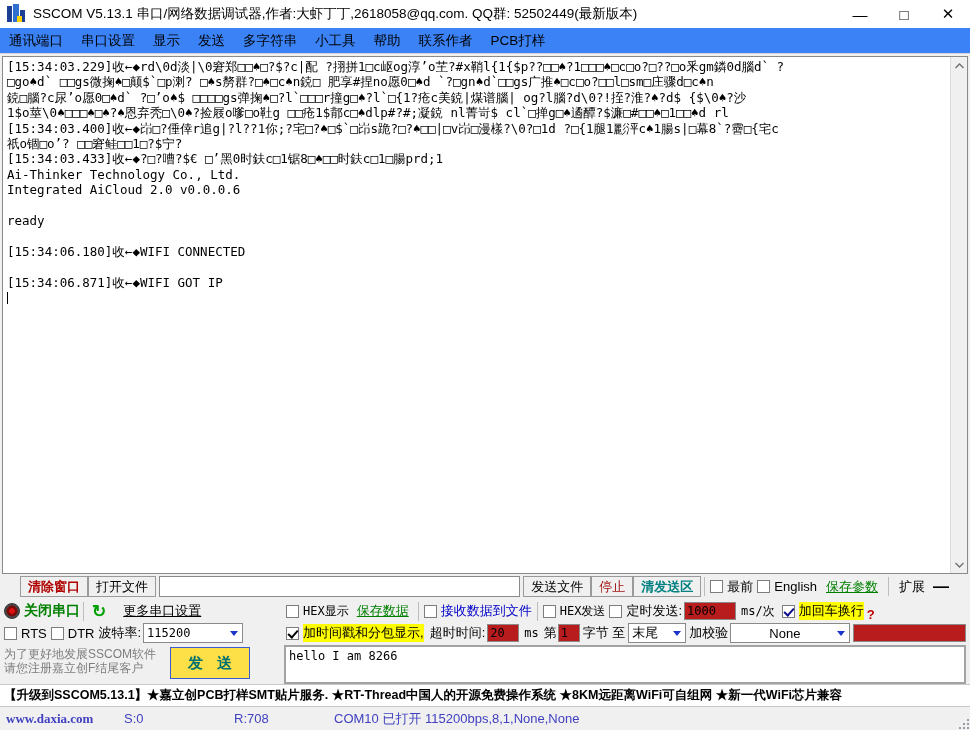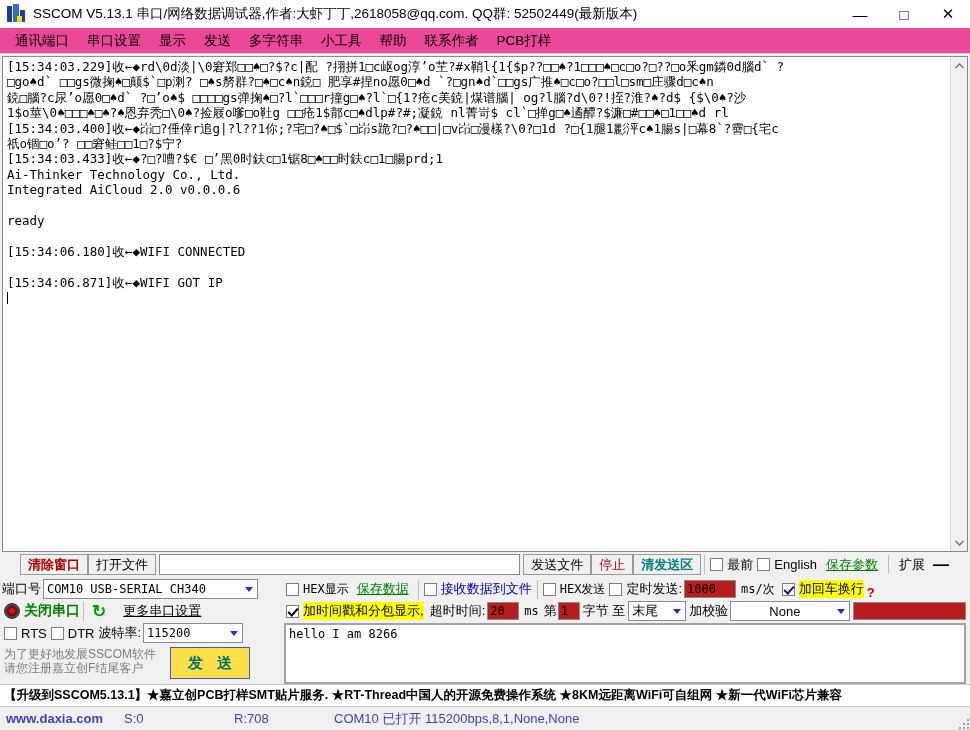--- a/index.html
+++ b/index.html
@@ -48,24 +48,24 @@
   .wincontrols div {
     width: 44px; height: 28px;
     display: flex; align-items: center; justify-content: center;
     font-size: 15px; color: #000;
   }
 
   
   .menubar {
     height: 26px;
     flex: 0 0 26px;
-    background: #ec4899;
+    background: #3b82f6;
     display: flex;
     align-items: center;
-    padding-left: 6px;
+    padding-left: 0;
     border-bottom: 1px solid #d8d8d8;
   }
   .menubar .mi {
     font-size: 13.5px;
     color: #000;
     padding: 2px 9px;
     white-space: nowrap;
   }
 
   
@@ -380,29 +380,20 @@
     <div class="btn flat greenu" style="border:none;background:none;">保存参数</div>
     <div class="sep"></div>
     <div class="btn btn-plain" style="border:none;background:none;">扩展</div>
     <div class="minus">—</div>
   </div>
 
   <div class="midpanel">
 
     <div class="leftcol">
 
-      <div class="lrow">
-        <span class="label">端口号</span>
-        <div class="combo" style="width:215px;margin-left:2px;">
-          <span>COM10 USB-SERIAL CH340</span>
-          <span class="arrowbtn">
-              <span class="tri-down"></span>
-            </span>
-        </div>
-      </div>
 
       <div class="lrow">
         <span class="portdot"></span>
         <span class="btn-green" style="font-size:14px;">关闭串口</span>
         <span class="sep"></span>
         <span class="refresh">↻</span>
         <span class="underline" style="font-size:13px;margin-left:12px;">更多串口设置</span>
       </div>
 
       <div class="lrow">
@@ -492,21 +483,21 @@
 
       <div style="display:flex;flex:1 1 auto;padding:1px 2px 0 4px;">
         <div class="sendarea">hello I am 8266</div>
       </div>
     </div>
   </div>
 
   <div class="adbar">【升级到SSCOM5.13.1】★嘉立创PCB打样SMT贴片服务. ★RT-Thread中国人的开源免费操作系统 ★8KM远距离WiFi可自组网 ★新一代WiFi芯片兼容</div>
 
   <div class="statusbar">
-    <span class="cell" style="width:118px;font-weight:bold;">www.daxia.com</span>
+    <span class="cell" style="width:118px;font-weight:bold;font-family:Liberation Serif, serif;">www.daxia.com</span>
     <span class="cell" style="width:110px;">S:0</span>
     <span class="cell" style="width:100px;">R:708</span>
     <span class="cell">COM10 已打开  115200bps,8,1,None,None</span>
 
     <span class="grip">
       <i style="right:0;bottom:0;"></i>
         <i style="right:4px;bottom:0;"></i>
         <i style="right:8px;bottom:0;"></i>
       <i style="right:0;bottom:4px;"></i>
         <i style="right:4px;bottom:4px;"></i>

